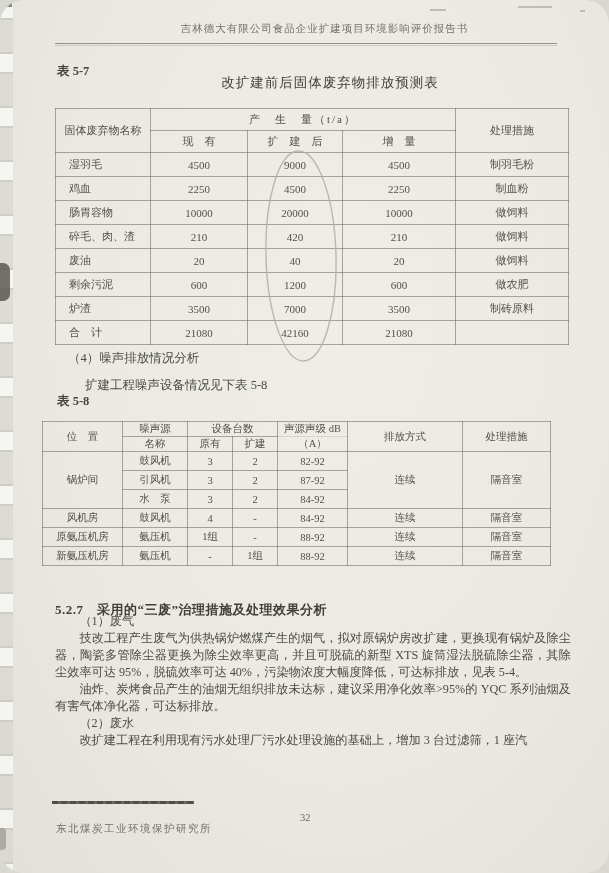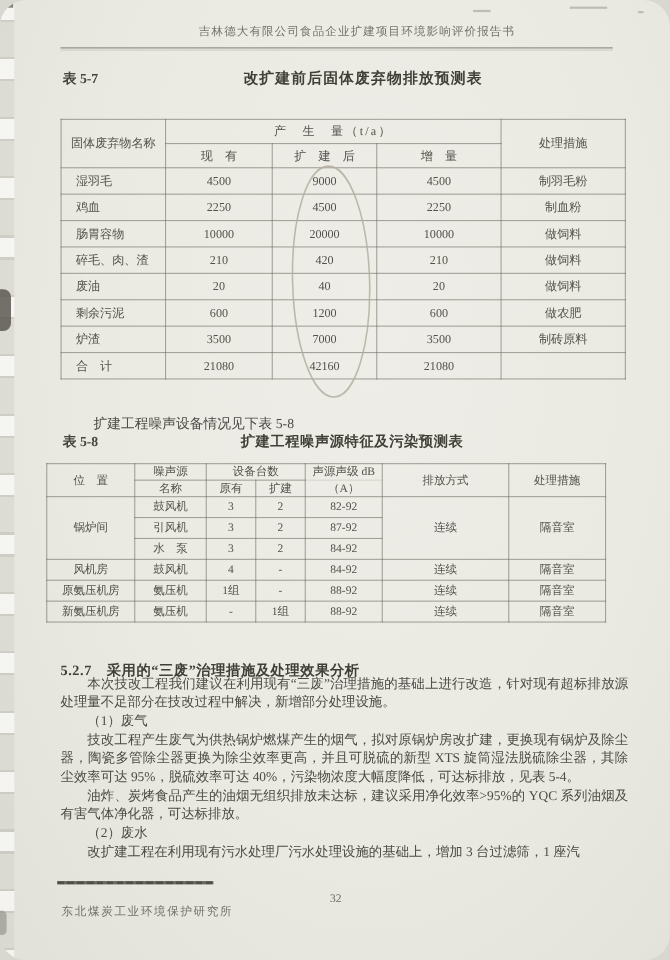--- a/index.html
+++ b/index.html
@@ -33,21 +33,21 @@
     text-align:center; font-size:10.5px; letter-spacing:1px; color:#73726b;
   }
   .hdr-rule {
     position:absolute; left:55px; top:43px; width:502px; height:0;
     border-top:1.5px solid rgba(118,116,106,.75);
     box-shadow:0 2px 0 rgba(134,132,122,.28);
   }
 
   
   .cap-label { position:absolute; font-size:12.5px; font-weight:bold; color:#45443e; }
-  .cap-title { position:absolute; text-align:center; font-weight:bold; color:#403f38; }
+  .cap-title { position:absolute; text-align:center; font-weight:normal; color:#403f38;margin-top:12px; }
   .t57-label { left:57px; top:63px; }
   .t57-title { left:150px; width:360px; top:62px; font-size:13.5px; letter-spacing:1px; }
   .t58-label { left:57px; top:393px; }
   .t58-title { left:150px; width:340px; top:392px; font-size:13px; letter-spacing:.5px; }
 
   
   table { border-collapse:collapse; table-layout:fixed; position:absolute; }
   td { border:1px solid rgba(92,90,80,.5); padding:0; text-align:center;
        overflow:hidden; white-space:nowrap; font-weight:normal; color:#52514a; }
   .t57 { left:55px; top:108px; width:513px; font-size:11px; }
@@ -174,24 +174,24 @@
       <td>21080</td>
       <td></td>
     </tr>
   </tbody>
     </table>
 
   <svg class="pencil" viewBox="0 0 84 220">
     <ellipse cx="41" cy="110" rx="35" ry="105" fill="none" stroke="#b3ae9f" stroke-width="1.4" opacity="0.85" transform="rotate(-1.5 41 110)"></ellipse>
   </svg>
 
+  <div class="sec4-head">（4）噪声排放情况分析</div>
   <div class="sec4-intro">扩建工程噪声设备情况见下表 5-8</div>
 
   <div class="cap-label t58-label">表 5-8</div>
-  <div class="cap-title t58-title">扩建工程噪声源特征及污染预测表</div>
 
   <table class="t58">
     <colgroup>
         <col style="width:80px">
         <col style="width:65px">
         <col style="width:45px">
         <col style="width:45px">
         <col style="width:70px">
         <col style="width:115px">
         <col style="width:88px">
@@ -257,21 +257,20 @@
       <td>1组</td>
       <td>88-92</td>
       <td>连续</td>
       <td>隔音室</td>
     </tr>
   </tbody>
     </table>
 
   <div class="sec527-head">5.2.7　采用的“三废”治理措施及处理效果分析</div>
   <div class="bodytext">
-    <p>本次技改工程我们建议在利用现有“三废”治理措施的基础上进行改造，针对现有超标排放源处理量不足部分在技改过程中解决，新增部分处理设施。</p>
     <p>（1）废气</p>
     <p>技改工程产生废气为供热锅炉燃煤产生的烟气，拟对原锅炉房改扩建，更换现有锅炉及除尘器，陶瓷多管除尘器更换为除尘效率更高，并且可脱硫的新型 XTS 旋筒湿法脱硫除尘器，其除尘效率可达 95%，脱硫效率可达 40%，污染物浓度大幅度降低，可达标排放，见表 5-4。</p>
     <p>油炸、炭烤食品产生的油烟无组织排放未达标，建议采用净化效率&gt;95%的 YQC 系列油烟及有害气体净化器，可达标排放。</p>
     <p>（2）废水</p>
     <p>改扩建工程在利用现有污水处理厂污水处理设施的基础上，增加 3 台过滤筛，1 座汽</p>
   </div>
 
   <div class="foot-rule"></div>
   <div class="foot-org">东北煤炭工业环境保护研究所</div>
   <div class="foot-page">32</div>

